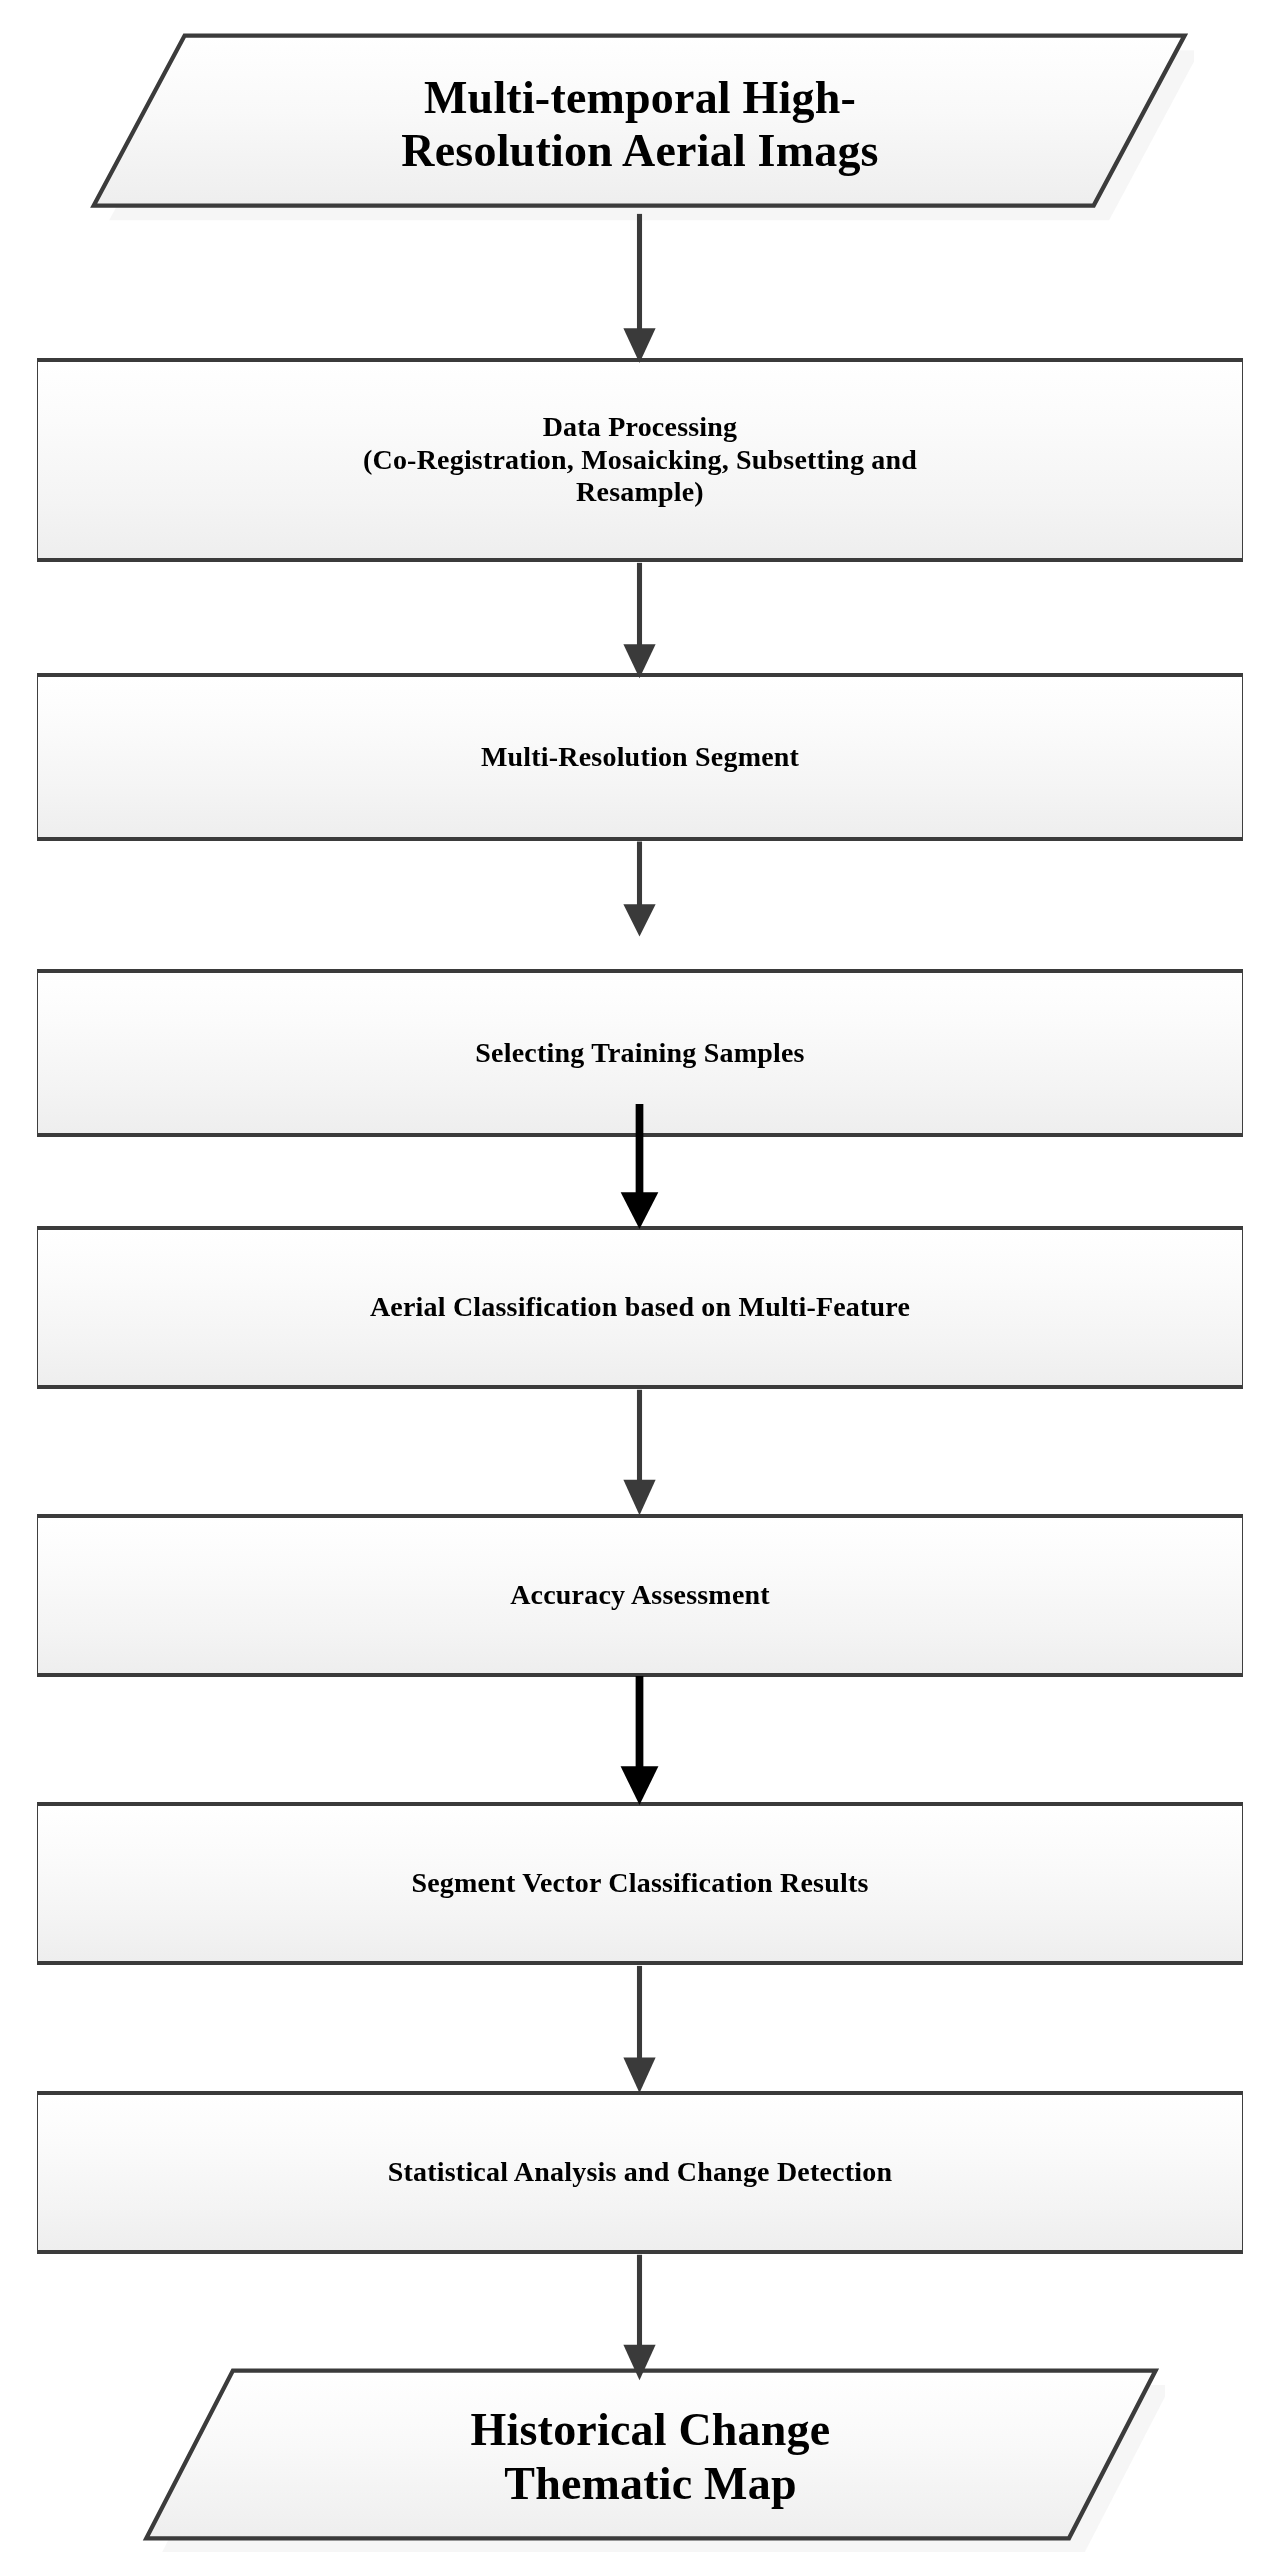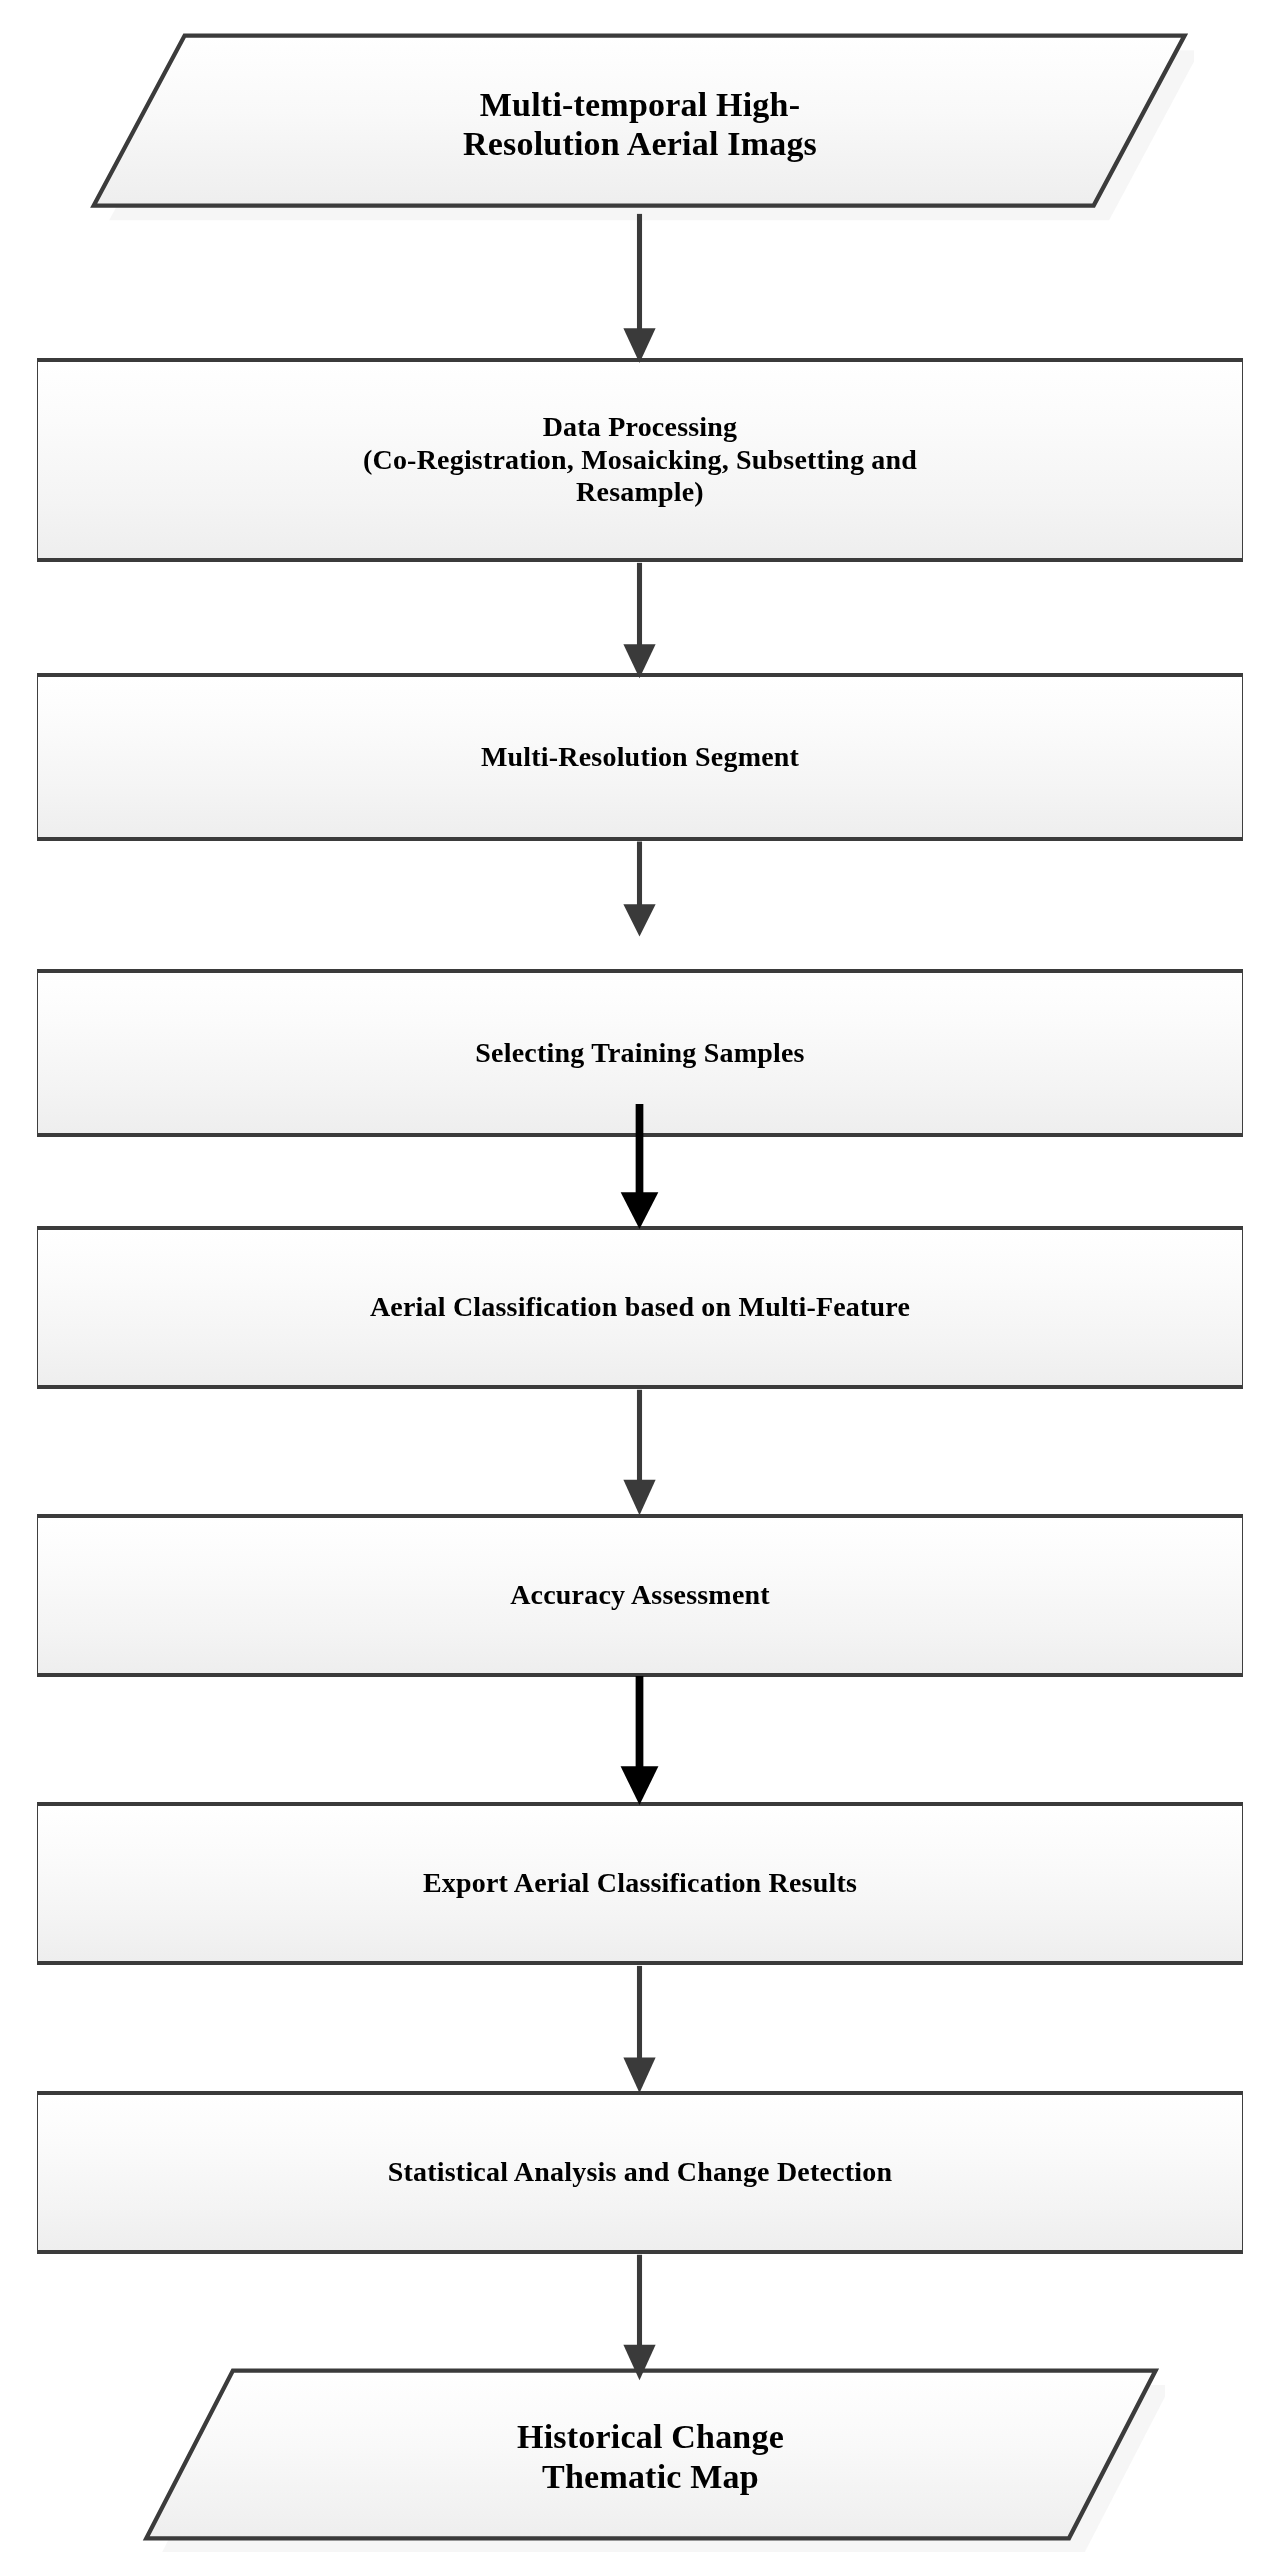--- a/index.html
+++ b/index.html
@@ -75,21 +75,21 @@
     justify-content: center;
   }
   .data-node .para-shape {
     position: absolute;
     left: 0; top: 0;
     width: 100%;
     height: 100%;
     z-index: 1;
   }
   .data-node .node-label {
-    font-size: 34px;
+    font-size: 46px;
   }
 
   
   .connector {
     position: absolute;
     z-index: 2;
   }
 </style>
 </head>
 <body>
@@ -158,21 +158,21 @@
   <div class="proc-box" style="left:37px; top:1514px; width:1206px; height:163px;">
     <div class="node-label">Accuracy Assessment</div>
   </div>
 
   <svg class="connector" style="left:618px; top:1676px; width:43px; height:129px;" viewBox="0 0 50 150">
     <line x1="25" y1="0" x2="25" y2="110" stroke="#000000" stroke-width="9"></line>
     <polygon points="3,105 47,105 25,150" fill="#000000"></polygon>
   </svg>
 
   <div class="proc-box" style="left:37px; top:1802px; width:1206px; height:163px;">
-    <div class="node-label">Export Aerial Classification Results</div>
+    <div class="node-label">Segment Vector Classification Results</div>
   </div>
 
   <svg class="connector" style="left:620px; top:1965px; width:39px; height:129px;" viewBox="0 0 46 150">
     <line x1="23" y1="0" x2="23" y2="112" stroke="#3a3a3a" stroke-width="6"></line>
     <polygon points="4,108 42,108 23,150" fill="#3a3a3a"></polygon>
   </svg>
 
   <div class="proc-box" style="left:37px; top:2091px; width:1206px; height:163px;">
     <div class="node-label">Statistical Analysis and Change Detection</div>
   </div>

